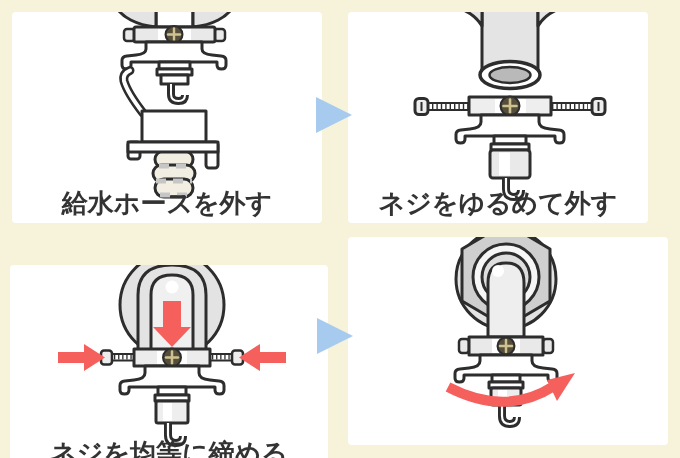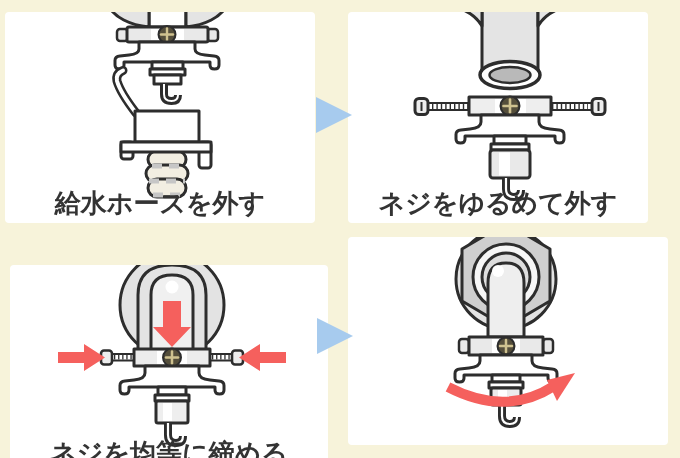--- a/index.html
+++ b/index.html
@@ -7,21 +7,21 @@
     width:680px;height:458px;
     background:#f7f3da;
     font-family:"Liberation Sans", sans-serif;
     position:relative;overflow:hidden;
   }
   .canvas{position:absolute;inset:0;}
   .panel{
     position:absolute;background:#ffffff;border-radius:4px;overflow:hidden;
   }
   .panel svg{display:block;position:absolute;left:0;top:0;overflow:hidden;}
-  .panel-tl{left:5px;top:12px;width:310px;height:211px;}
+  .panel-tl{left:12px;top:12px;width:310px;height:211px;}
   .panel-tr{left:348px;top:12px;width:300px;height:211px;}
   .panel-bl{left:10px;top:237px;width:318px;height:208px;margin-top:28px;}
   .panel-br{left:348px;top:237px;width:320px;height:208px;}
   .caption{
     position:absolute;left:0;right:0;bottom:6px;
     text-align:center;font-weight:bold;color:#333333;
     font-size:26px;letter-spacing:0px;line-height:1.05;
     white-space:nowrap;
   }
   .caption.small{font-size:23px;bottom:5px;}

